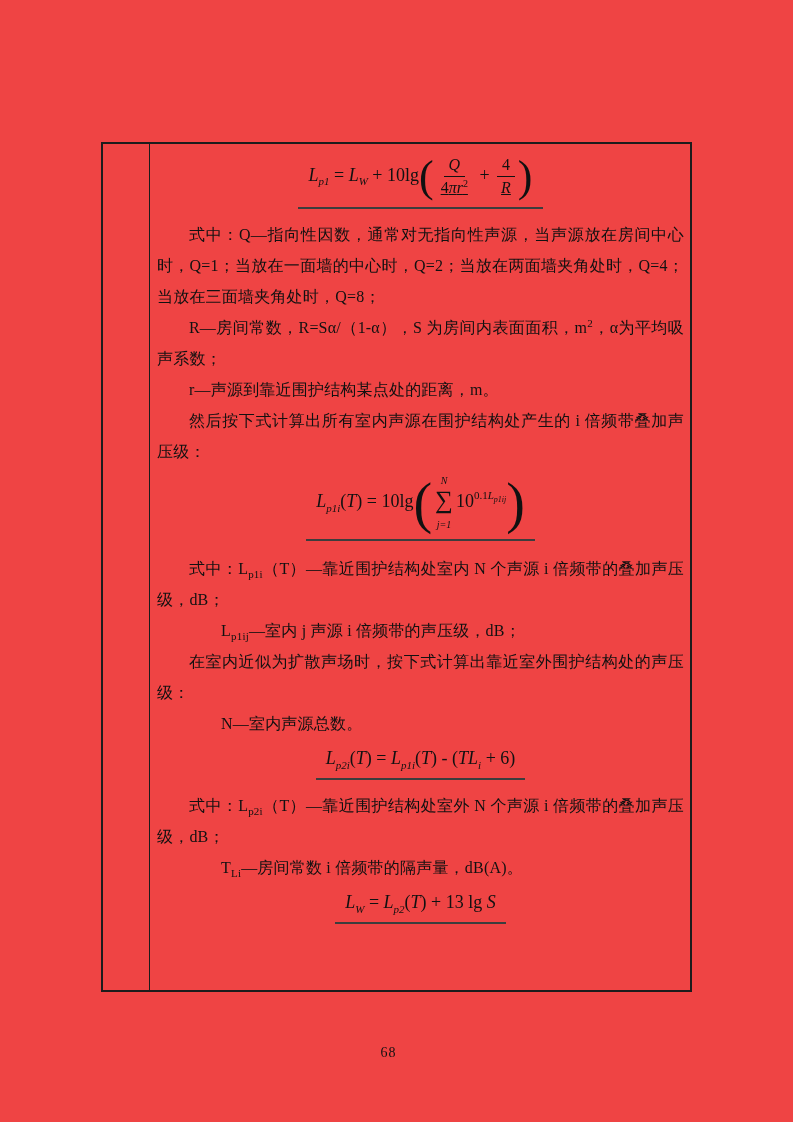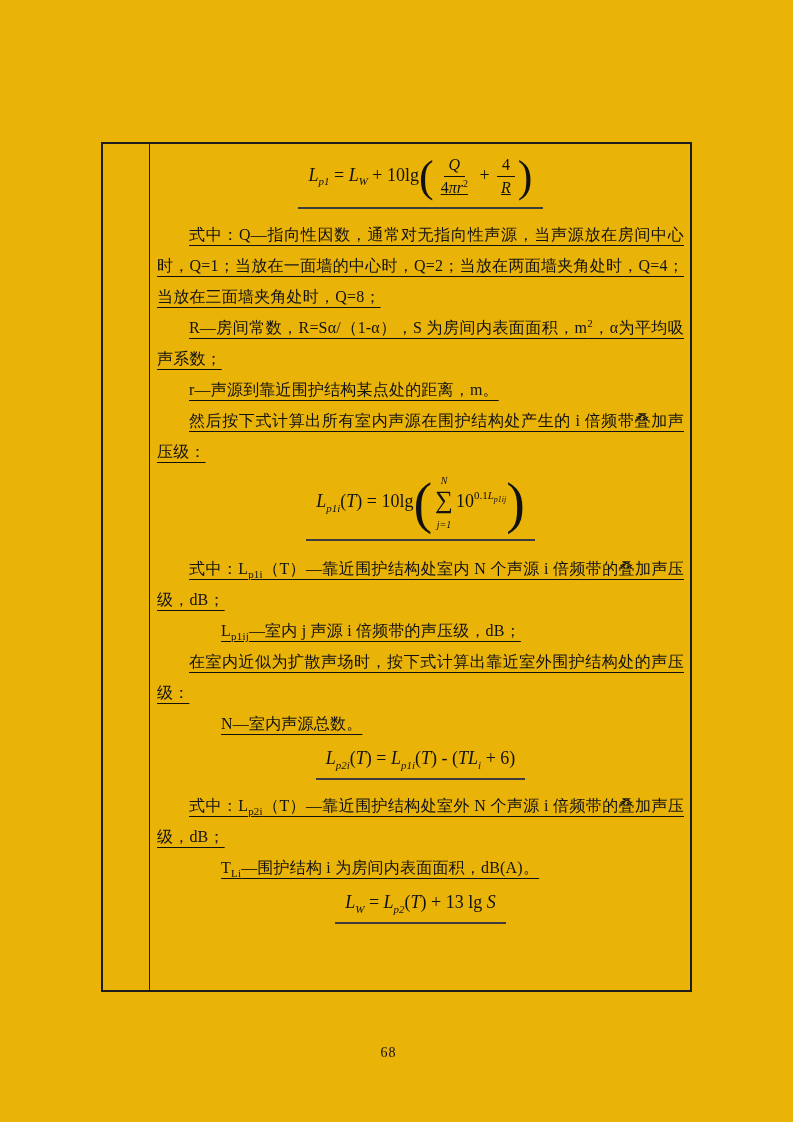--- a/index.html
+++ b/index.html
@@ -5,37 +5,36 @@
 <style>
   * { margin:0; padding:0; box-sizing:border-box; }
   html,body { background:#ffffff; }
   body {
     width:793px; height:1122px;
     font-family:"Liberation Serif","DejaVu Serif",serif;
     color:#111111;
     position:relative;
     overflow:hidden;
   }
-  .sheet { position:absolute; inset:0; background:#eab308; }
+  .sheet { position:absolute; inset:0; background:#ef4444; }
 
   
   .doc-table {
     position:absolute; left:101px; top:142px;
     width:591px; height:850px;
     border:2px solid #1c1c1c;
     display:flex;
   }
   .col-left { width:47px; flex:none; border-right:1px solid #1c1c1c; }
   .col-main { flex:1; padding:2px 6px 0 7px; overflow:hidden; }
 
   
   .para {
     font-size:16px; line-height:31px;
     text-align:justify; text-align-last:left;
-    text-decoration:underline;
     text-decoration-thickness:1px;
     text-underline-offset:5px;
     letter-spacing:0.2px;
   }
   .para sub { font-size:11px; line-height:0; }
   .para sup { font-size:11px; line-height:0; }
 
   
   .formula-row { display:flex; justify-content:center; margin:6px 0 10px; }
   .formula {
@@ -112,21 +111,21 @@
       <div class="para" style="text-indent: 2em; margin-top: 12px;"><span>式中：L</span><sub>p1i</sub><span>（T）—靠近围护结构处室内 N 个声源 i 倍频带的叠加声压级，dB；</span></div>
       <div class="para" style="text-indent: 4em;"><span>L</span><sub>p1ij</sub><span>—室内 j 声源 i 倍频带的声压级，dB；</span></div>
       <div class="para" style="text-indent: 2em;"><span>在室内近似为扩散声场时，按下式计算出靠近室外围护结构处的声压级：</span></div>
       <div class="para" style="text-indent: 4em;"><span>N—室内声源总数。</span></div>
 
       <div class="formula-row">
         <div class="formula"><span class="it">L</span><sub>p2i</sub><span class="up">(</span><span class="it">T</span><span class="up">)</span><span class="up"> = </span><span class="it">L</span><sub>p1i</sub><span class="up">(</span><span class="it">T</span><span class="up">)</span><span class="up"> - (</span><span class="it">TL</span><sub>i</sub><span class="up"> + 6)</span></div>
       </div>
 
       <div class="para" style="text-indent: 2em;"><span>式中：L</span><sub>p2i</sub><span>（T）—靠近围护结构处室外 N 个声源 i 倍频带的叠加声压级，dB；</span></div>
-      <div class="para" style="text-indent: 4em;"><span>T</span><sub>Li</sub><span>—围护结构 i 为房间内表面面积，dB(A)。</span></div>
+      <div class="para" style="text-indent: 4em;"><span>T</span><sub>Li</sub><span>—房间常数 i 倍频带的隔声量，dB(A)。</span></div>
 
       <div class="formula-row">
         <div class="formula"><span class="it">L</span><sub>W</sub><span class="up"> = </span><span class="it">L</span><sub>p2</sub><span class="up">(</span><span class="it">T</span><span class="up">)</span><span class="up"> + 13 lg </span><span class="it">S</span></div>
       </div>
 
     </div>
   </div>
 
   <div class="page-number">68</div>
 

